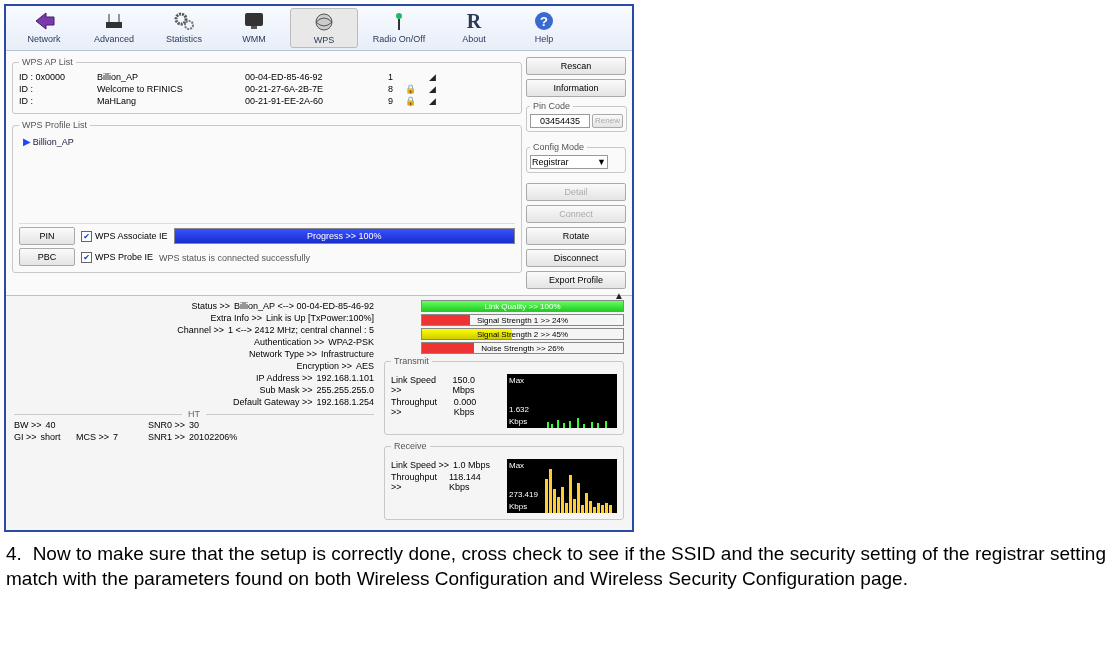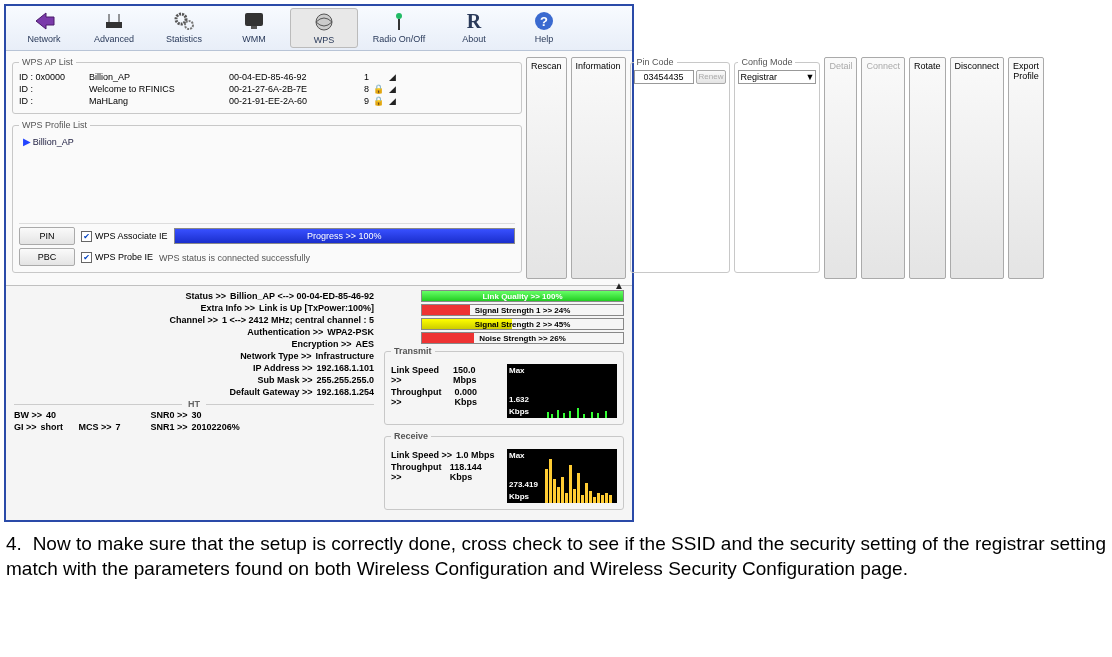--- a/index.html
+++ b/index.html
@@ -5,47 +5,47 @@
   * { box-sizing: border-box; }
   body { margin: 0; padding: 0; font-family: Arial, sans-serif; font-size: 10px; background: #fff; width: 1112px; }
   .page { padding: 4px; }
   .window { width: 630px; border: 2px solid #2a4aa8; background: #f5f5f5; }
   .toolbar { display: flex; background: linear-gradient(#f8fbff,#e8eef8); border-bottom: 1px solid #b8c4d6; padding: 2px 4px; gap: 2px; }
   .tb-item { text-align: center; width: 68px; font-size: 9px; color: #2a3a5a; cursor: pointer; padding: 2px 0; }
   .tb-item svg, .tb-item .glyph { display: block; margin: 0 auto 2px auto; }
   .tb-item .glyph { font-size: 22px; line-height: 22px; height: 22px; }
   .body { display: flex; padding: 6px; gap: 4px; background: #fafafa; }
   .main { flex: 1; }
-  .side { width: 100px; display: flex; flex-direction: row; gap: 4px; }
+  .side { width: 100px; display: flex; flex-direction: column; gap: 4px; }
   fieldset { border: 1px solid #c8c8c8; border-radius: 3px; margin: 0 0 6px 0; padding: 4px 6px 6px 6px; font-size: 9px; }
   legend { font-size: 9px; color: #555; padding: 0 3px; }
   .btn { background: linear-gradient(#fafafa,#e4e4e4); border: 1px solid #aaa; border-radius: 2px; font-size: 9px; padding: 3px 4px; text-align: center; cursor: pointer; }
   .btn.disabled { color: #aaa; }
-  .ap-row { display: flex; align-items: center; padding: 1px 0; font-size: 9px; }
+  .ap-row { display: flex; align-items: center; gap: 8px; padding: 1px 0; font-size: 9px; }
   .ap-id { width: 70px; }
   .ap-ssid { width: 140px; }
   .ap-mac { width: 120px; }
   .ap-ch { width: 20px; text-align: right; }
   .ap-ind { width: 20px; text-align: center; }
   .profile-box { height: 90px; border-bottom: 1px solid #ddd; overflow: auto; }
   .profile-item { font-size: 9px; color: #224; padding: 2px 4px; }
   .profile-item .arrow { color: #2244ff; font-size: 10px; margin-right: 2px; }
   .row2 { display: flex; align-items: center; gap: 6px; margin-top: 3px; }
   .small-btn { width: 56px; }
   .chk { display: flex; align-items: center; gap: 3px; font-size: 9px; }
   .chkbox { display:inline-flex;width:11px;height:11px;border:1px solid #666;background:#fff;align-items:center;justify-content:center;font-size:8px;color:#0040c0;}
   .progress { flex: 1; height: 16px; border: 1px solid #888; background: linear-gradient(#3850ff,#1a2ecc); color:#fff; font-size:9px; display:flex;align-items:center;justify-content:center; }
   .status-msg { font-size: 9px; color: #555; margin-top: 2px; }
   .pin-input { width: 60px; font-size:9px; border:1px solid #999; padding:1px 9px; }
   .select { width: 78px; font-size:9px; border:1px solid #999; padding:1px; background:#fff; display:flex; justify-content:space-between; align-items:center; cursor:pointer; }
   .lower { padding: 4px 8px; font-size: 9px; border-top: 1px solid #c0c0c0; background:#f5f5f5; position:relative; }
   .collapse { position:absolute; right:8px; top:-6px; font-size:10px; color:#222; cursor:pointer; }
   .stat { display:flex; justify-content:flex-end; gap:4px; padding:1px 0; }
   .stat .lbl { text-align:right; }
-  .lower-grid { display:flex; gap:10px;font-weight:bold; }
+  .lower-grid { display:flex; gap:10px; }
   .left-stats { flex:1; }
   .right-bars { width: 240px; }
   .bar-row { display:flex; align-items:center; margin-bottom:2px; gap:4px;padding-left:37px; }
   .bar { flex:1; height:12px; border:1px solid #888; }
   .bar-fill { height:100%; }
   .bar-label { font-size:8px; text-align:center; line-height:12px; }
   .ht { border-top:1px solid #ccc; margin-top:6px; padding-top:4px; position:relative; }
   .ht-title { position:absolute; top:-6px; left:50%; transform:translateX(-50%); background:#f5f5f5; padding:0 6px; font-size:9px; color:#666;}
   .ht-grid { display:flex; gap:30px; }
   .tx-rx { display:flex; gap:8px; align-items:flex-start; margin-top:4px; }
@@ -216,26 +216,26 @@
             </div>
         <div class="stat">
               <span class="lbl">Channel &gt;&gt;</span>
               <span>1 &lt;--&gt; 2412 MHz; central channel : 5</span>
             </div>
         <div class="stat">
               <span class="lbl">Authentication &gt;&gt;</span>
               <span>WPA2-PSK</span>
             </div>
         <div class="stat">
+              <span class="lbl">Network Type &gt;&gt;</span>
+              <span>Infrastructure</span>
+            </div>
+        <div class="stat">
               <span class="lbl">Encryption &gt;&gt;</span>
               <span>AES</span>
-            </div>
-        <div class="stat">
-              <span class="lbl">Network Type &gt;&gt;</span>
-              <span>Infrastructure</span>
             </div>
         <div class="stat">
               <span class="lbl">IP Address &gt;&gt;</span>
               <span>192.168.1.101</span>
             </div>
         <div class="stat">
               <span class="lbl">Sub Mask &gt;&gt;</span>
               <span>255.255.255.0</span>
             </div>
         <div class="stat">

